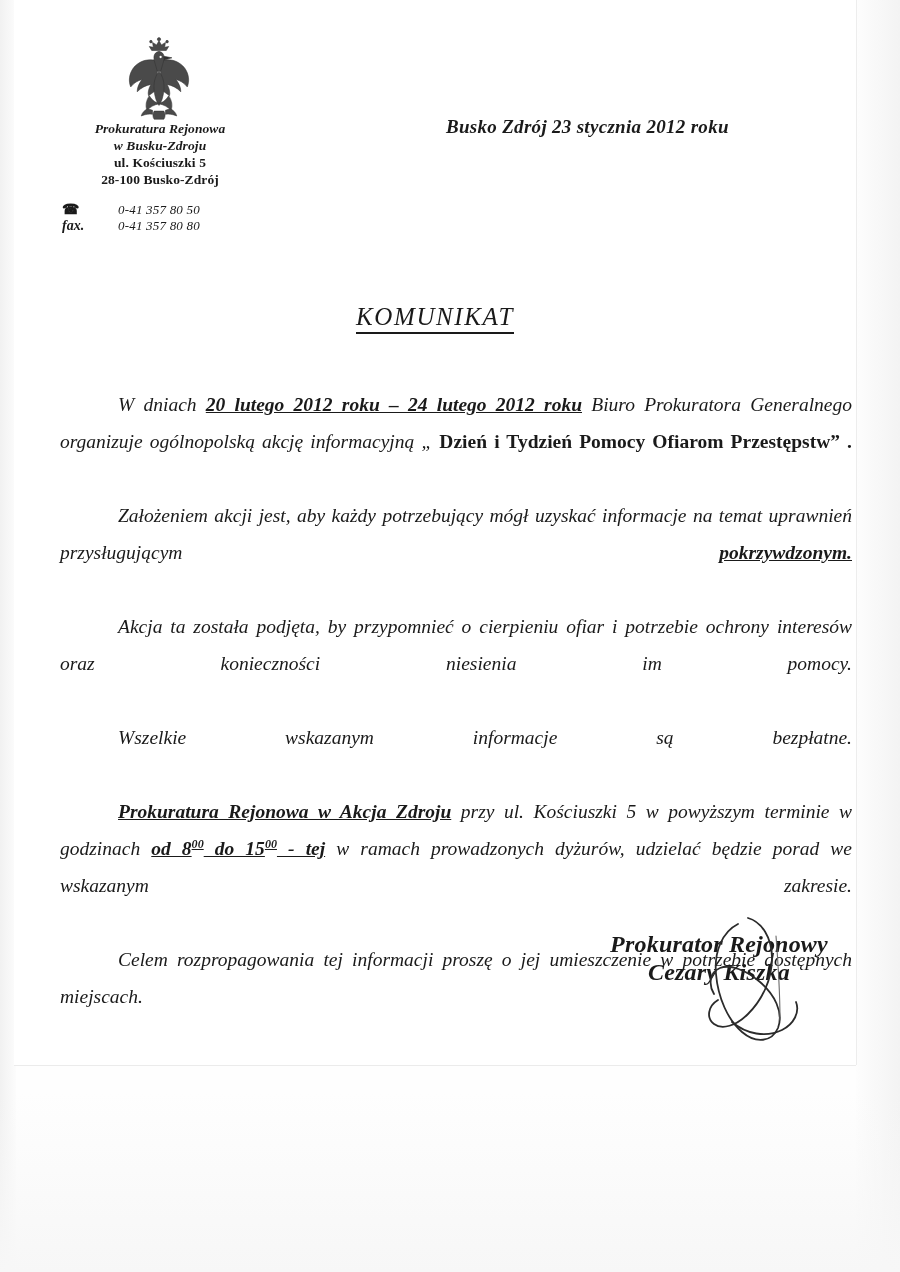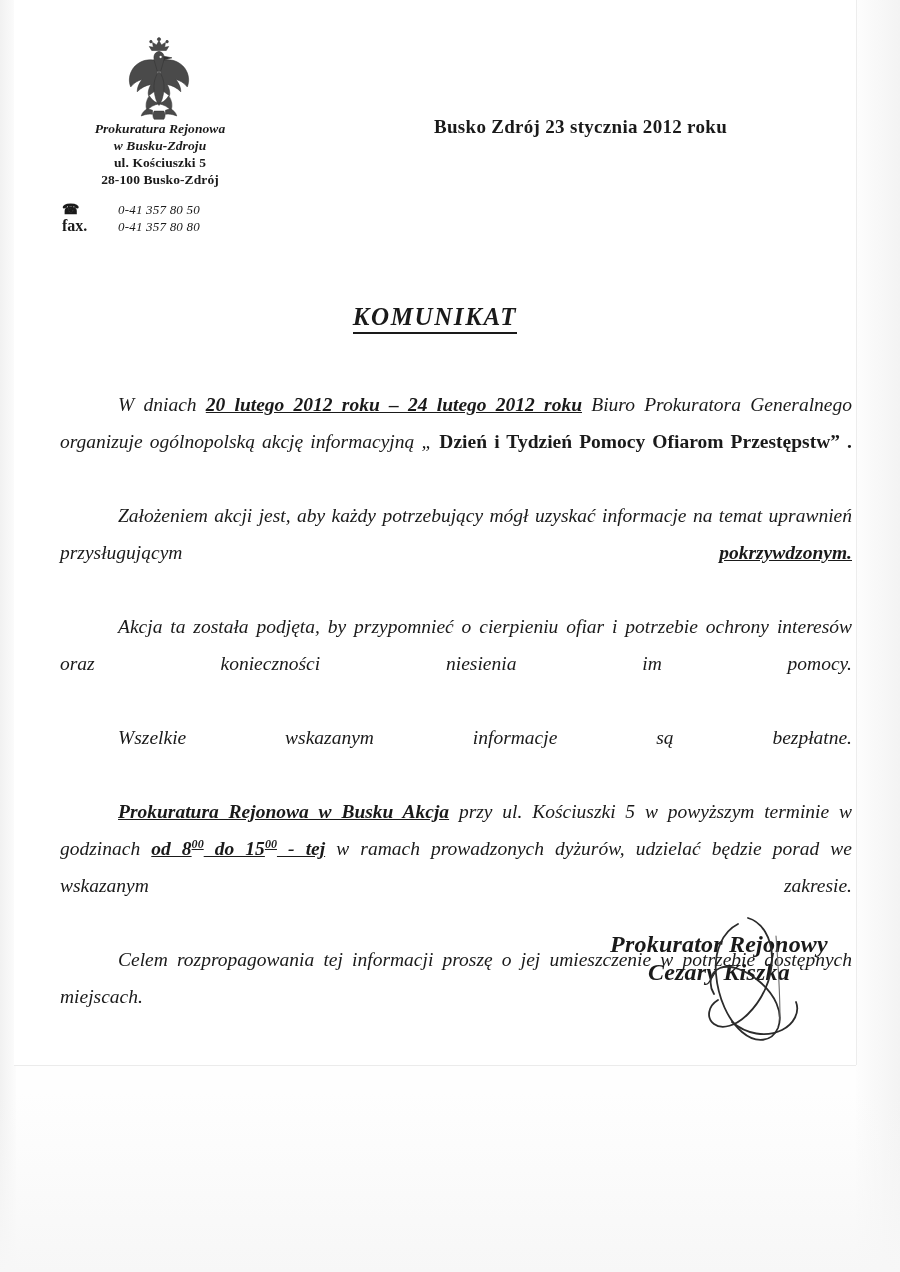--- a/index.html
+++ b/index.html
@@ -70,52 +70,54 @@
     position: absolute;
     left: 48px; top: 202px;
     width: 230px;
     font-size: 12.5px;
     line-height: 16px;
   }
   .contact-row { display: flex; align-items: baseline; }
   .contact-label {
     width: 56px;
     font-weight: bold;
-    font-size: 16px;
+    font-style: italic;
+    font-size: 14px;
   }
   .contact-label.glyph {
     font-style: normal;
     font-size: 14px;
     line-height: 14px;
   }
   .contact-value {
     font-style: italic;
     font-size: 13px;
     letter-spacing: 0.2px;
   }
 
   
   .date-line {
     position: absolute;
-    left: 420px; top: 116px;
-    font-weight: bold;
+    left: 432px; top: 116px;
+    font-weight: bold;
+    font-style: italic;
     font-size: 19px;
     letter-spacing: 0.3px;
     white-space: nowrap;
   }
 
   
   .title {
     position: absolute;
     left: 0; top: 303px;
     width: 842px;
     text-align: center;
   }
   .title span {
-    font-weight: bold;
+    font-weight: normal;
     font-style: italic;
     font-size: 25px;
     letter-spacing: 1.6px;
     border-bottom: 2px solid #1a1a1a;
     padding-bottom: 2px;
   }
 
   
   .body {
     position: absolute;
@@ -241,21 +243,21 @@
     <div class="body">
 
       <p><span>W dniach </span><span class="b">20 lutego 2012 roku – 24 lutego 2012 roku</span><span> Biuro Prokuratora Generalnego organizuje ogólnopolską akcję informacyjną </span><span>„ </span><span class="bu">Dzień i Tydzień Pomocy Ofiarom Przestępstw”</span><span class="bu"> .</span></p>
 
       <p><span>Założeniem akcji jest, aby każdy potrzebujący mógł uzyskać informacje na temat uprawnień przysługującym </span><span class="b">pokrzywdzonym.</span></p>
 
       <p>Akcja ta została podjęta, by przypomnieć o cierpieniu ofiar i potrzebie ochrony interesów oraz konieczności niesienia im pomocy.</p>
 
       <p>Wszelkie wskazanym informacje są bezpłatne.</p>
 
-      <p><span class="b">Prokuratura Rejonowa w Busku Akcja</span><span> przy ul. Kościuszki 5 w powyższym terminie w godzinach </span><span class="b">od 8</span><sup class="b">00</sup><span class="b"> do 15</span><sup class="b">00</sup><span class="b"> - tej</span><span> w ramach prowadzonych dyżurów, udzielać będzie porad we wskazanym zakresie.</span></p>
+      <p><span class="b">Prokuratura Rejonowa w Akcja Zdroju</span><span> przy ul. Kościuszki 5 w powyższym terminie w godzinach </span><span class="b">od 8</span><sup class="b">00</sup><span class="b"> do 15</span><sup class="b">00</sup><span class="b"> - tej</span><span> w ramach prowadzonych dyżurów, udzielać będzie porad we wskazanym zakresie.</span></p>
 
       <p>Celem rozpropagowania tej informacji proszę o jej umieszczenie w potrzebie dostępnych miejscach.</p>
 
     </div>
 
     <div class="signature">
       <div class="sig-text">
         <div>Prokurator Rejonowy</div>
         <div>Cezary Kiszka</div>
       </div>

